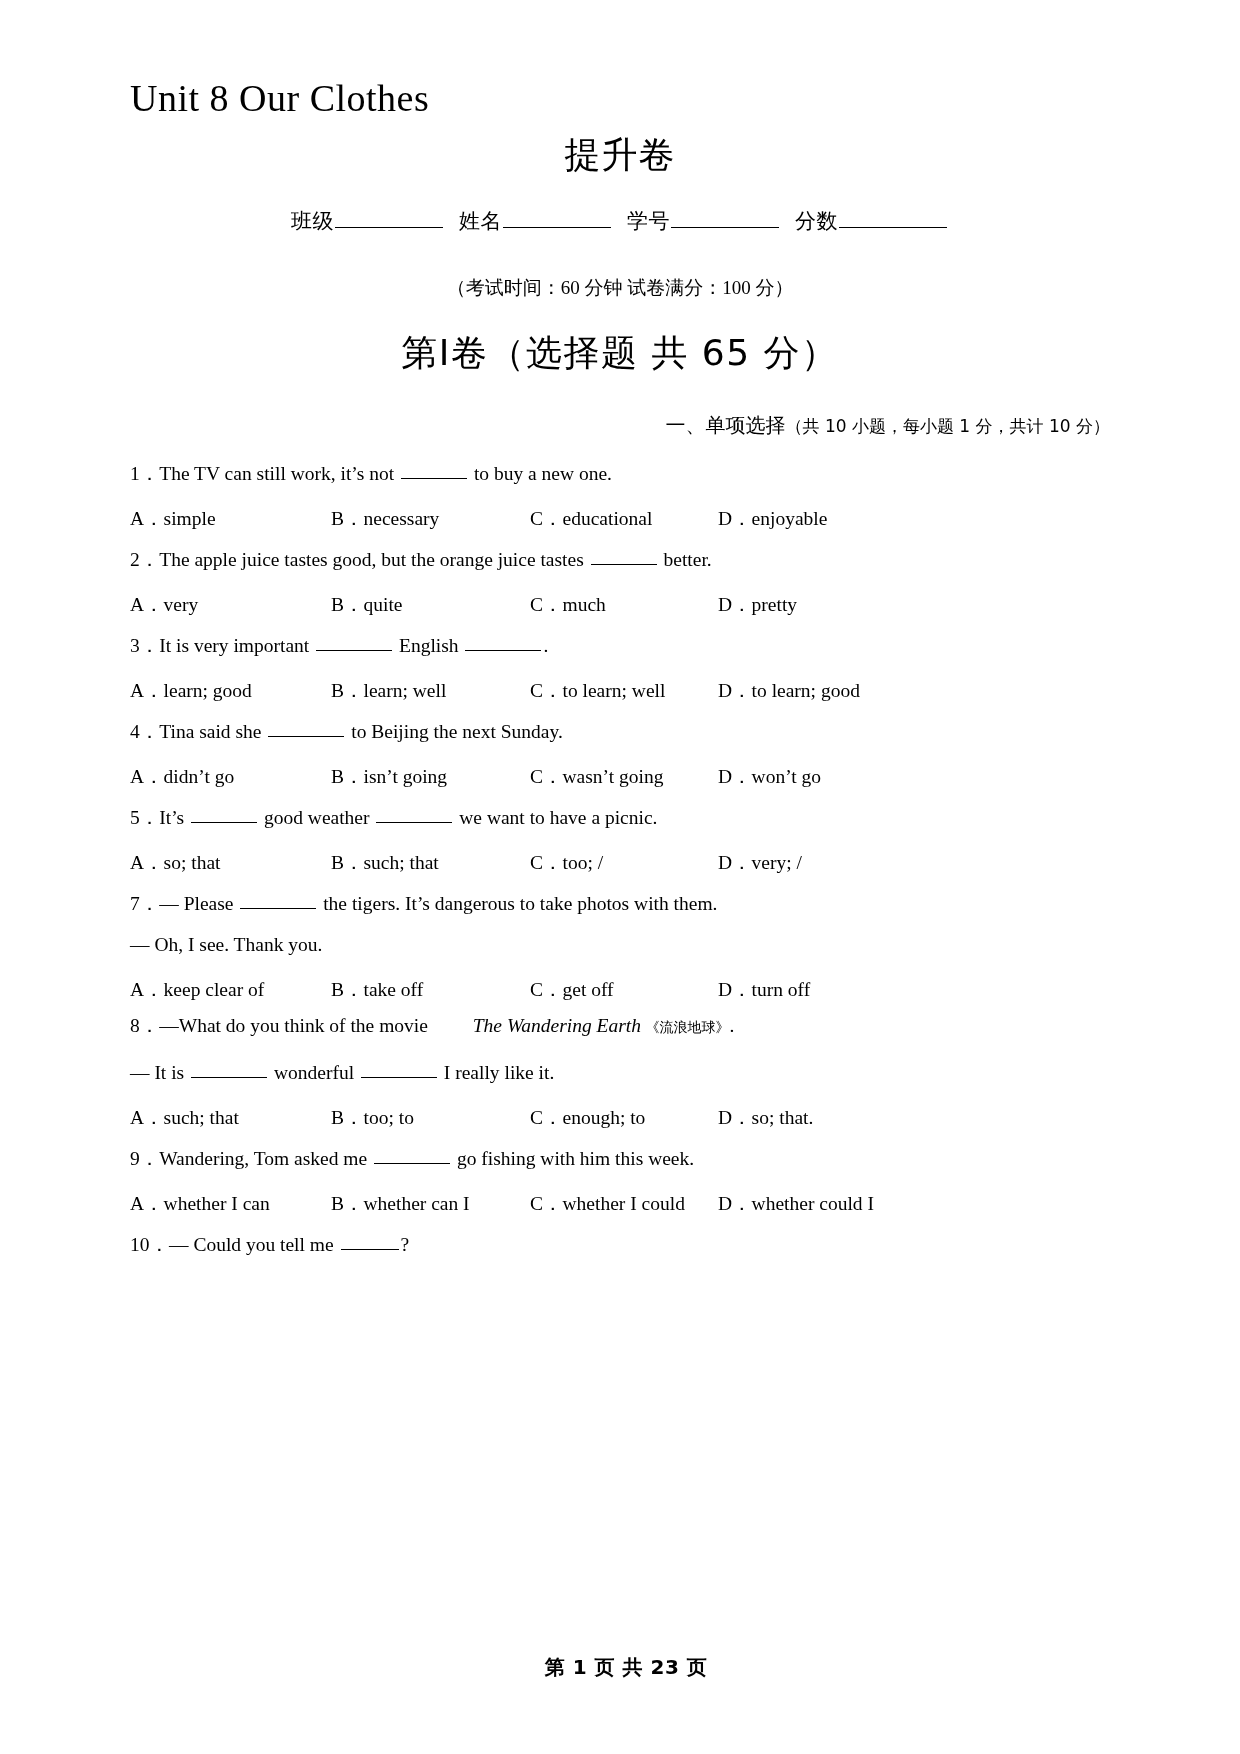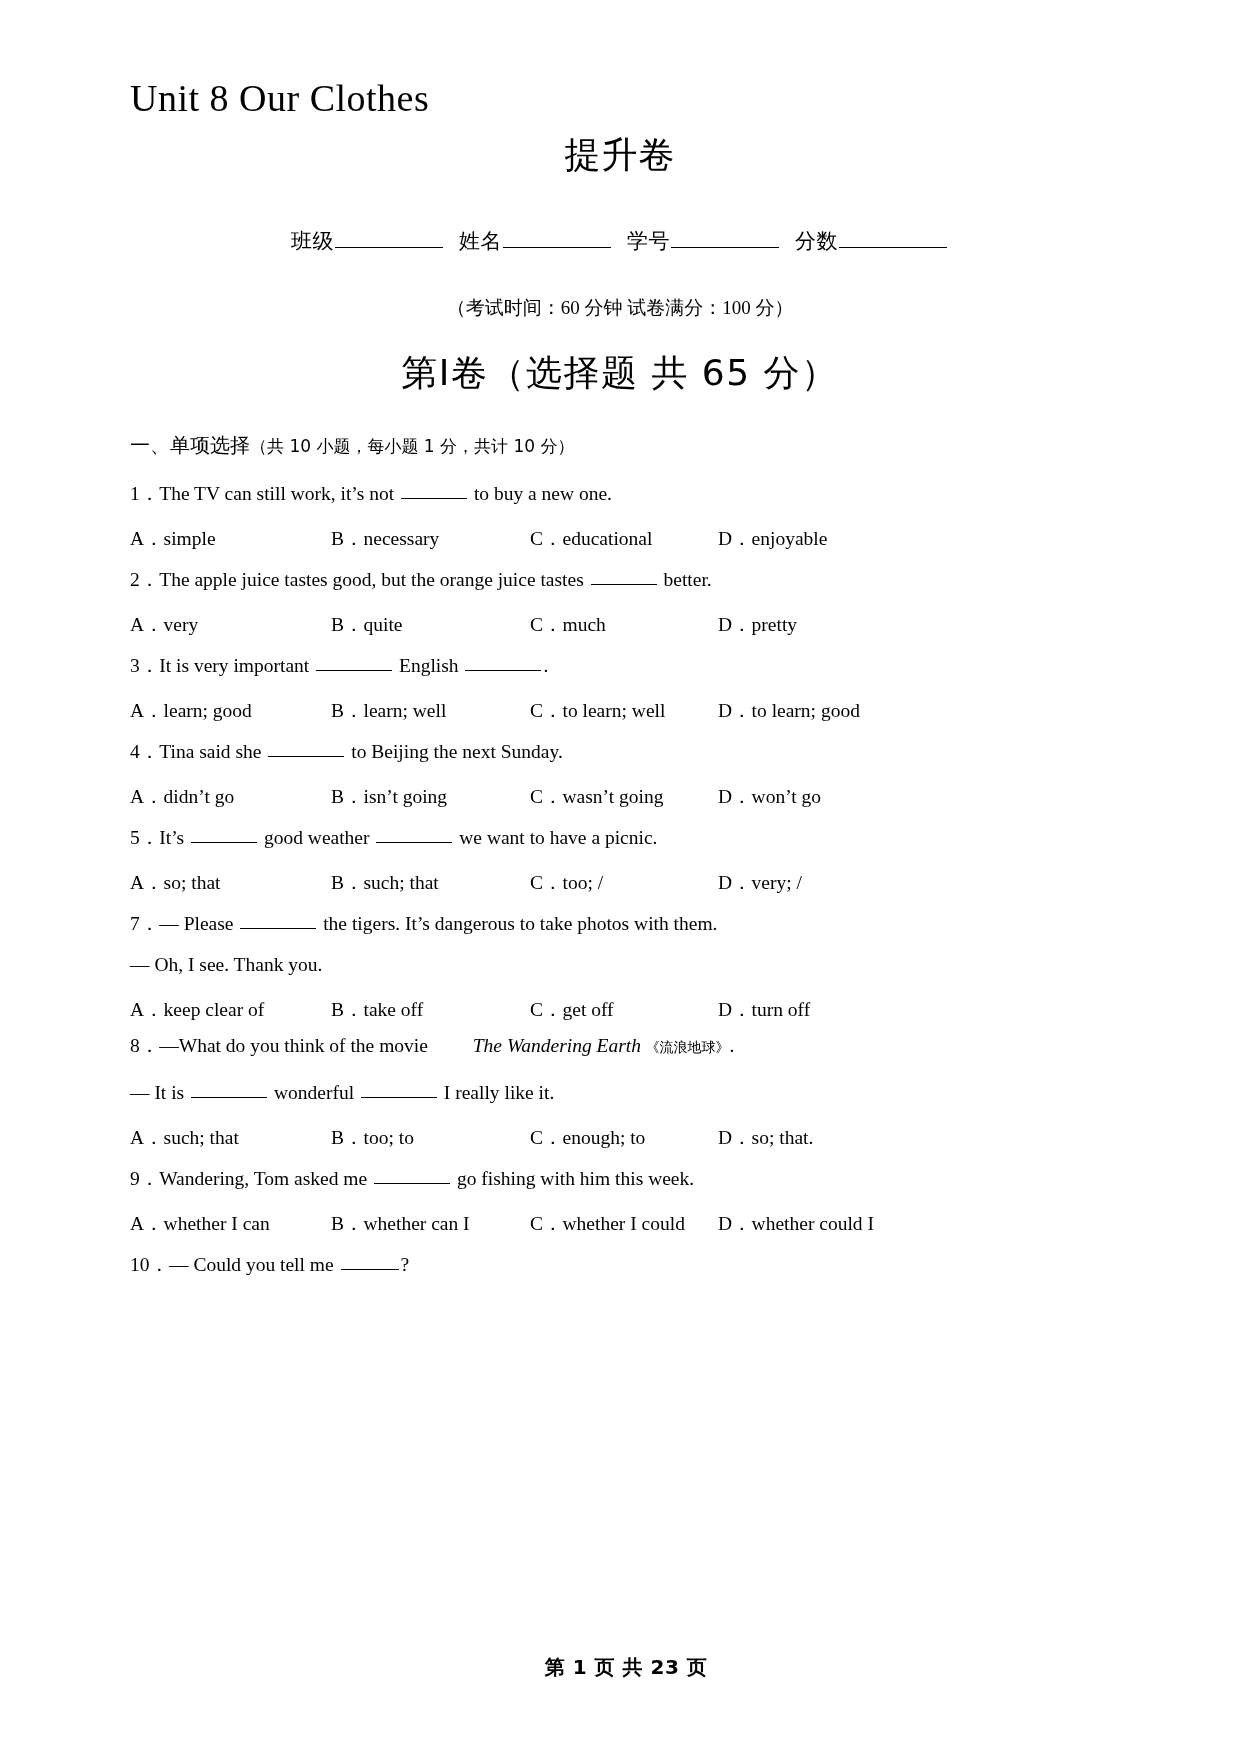--- a/index.html
+++ b/index.html
@@ -37,21 +37,21 @@
     text-align: center;
     font-size: 36px;
     line-height: 1.25;
     font-family: "DejaVu Sans", "Liberation Sans", sans-serif;
     margin: 11px 0 0 0;
     letter-spacing: 1px;
   }
 
   
   .info-line {
-    margin-top: 48px;
+    margin-top: 28px;
     text-align: center;
     font-size: 21px;
     font-family: "DejaVu Sans", "Liberation Sans", sans-serif;
     letter-spacing: 0.5px;
     white-space: nowrap;
   }
   .info-line .blank {
     display: inline-block;
     border-bottom: 1.6px solid #000;
     width: 108px;
@@ -76,21 +76,21 @@
     font-size: 36px;
     font-family: "DejaVu Sans", "Liberation Sans", sans-serif;
     letter-spacing: 1.5px;
   }
 
   
   .section-heading {
     margin-top: 34px;
     font-size: 19px;
     font-family: "DejaVu Sans", "Liberation Sans", sans-serif;
-    text-align: left;
+    text-align: right;
   }
   .section-heading .sec-title { font-size: 20px; }
   .section-heading .sec-note {
     font-size: 17px;
   }
 
   
   .qlist { margin-top: 6px; }
   .q-block { margin: 0; }
   .q-stem {

